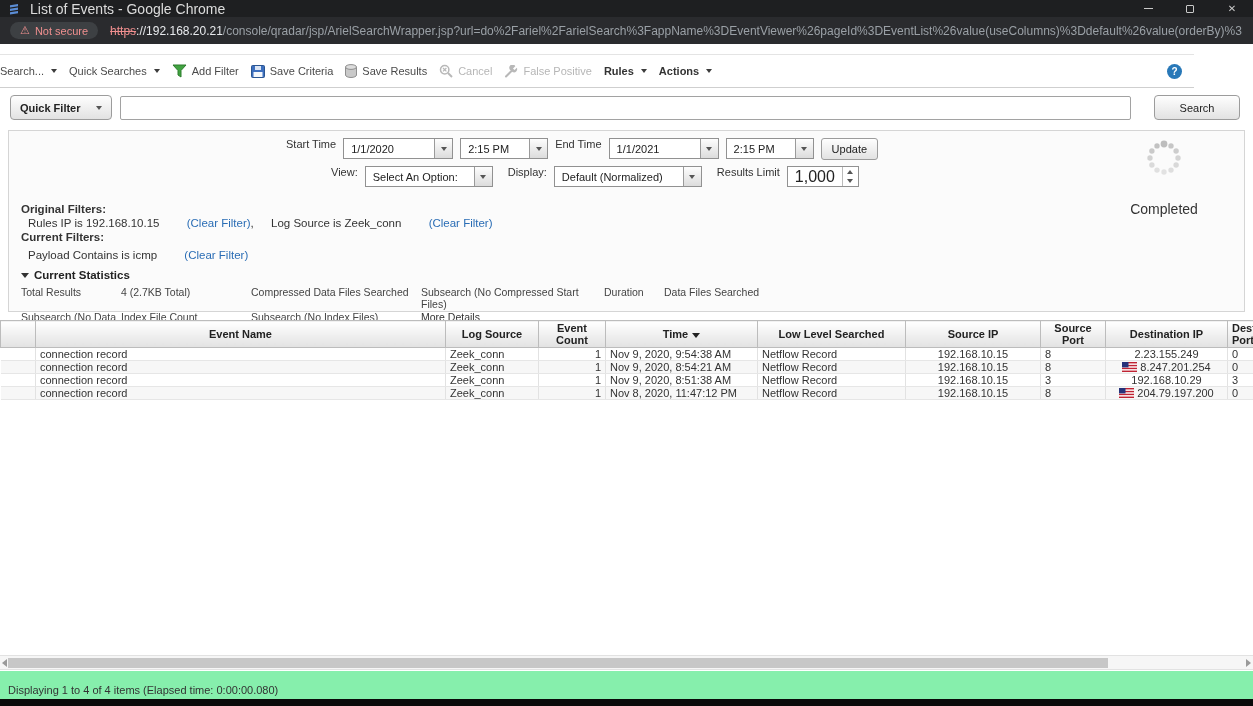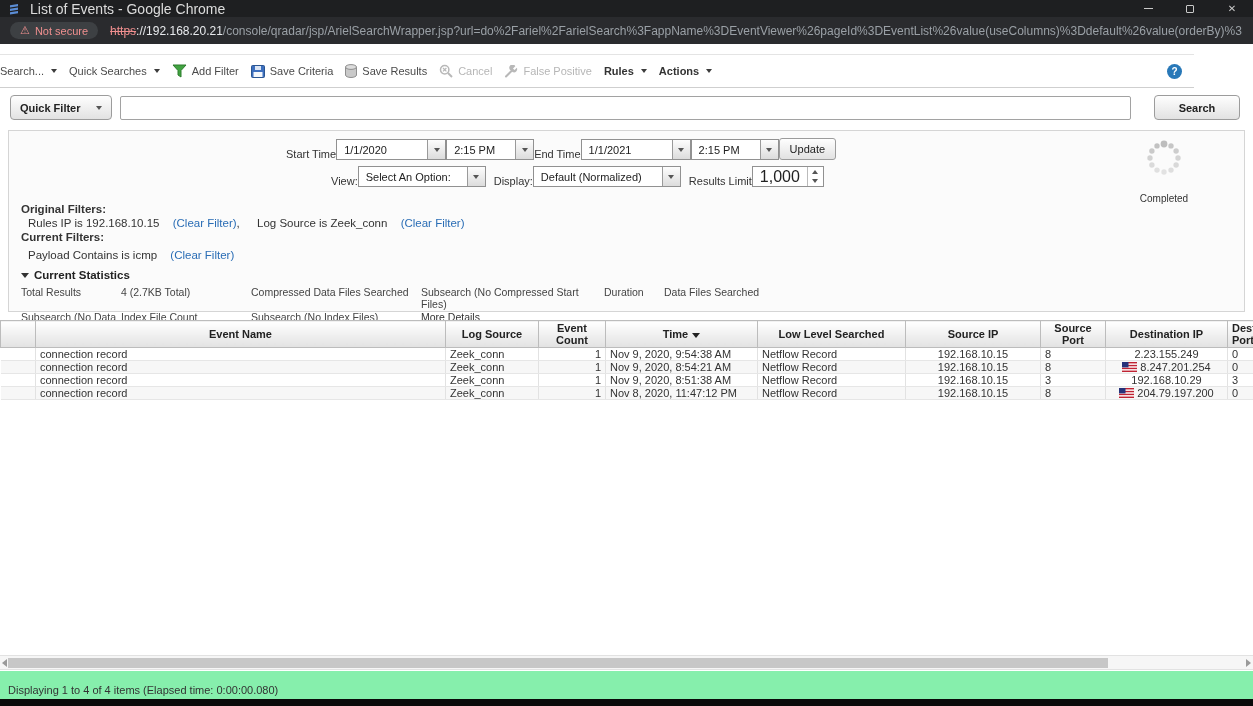--- a/index.html
+++ b/index.html
@@ -35,50 +35,50 @@
     color:#fff;font-weight:bold;font-size:10px;display:flex;align-items:center;justify-content:center;cursor:pointer}
 
   
   .btn{background:linear-gradient(#fefefe,#e2e2e2);border:1px solid #9c9c9c;border-radius:4px;
     font-size:11px;color:#222;display:inline-flex;align-items:center;justify-content:center;cursor:pointer}
   .qfrow{position:absolute;top:88px;left:0;width:1253px;height:40px;background:#fff}
   .qfbtn{position:absolute;left:10px;top:7px;width:102px;height:25px;font-weight:bold;
     justify-content:space-between;padding:0 9px}
   .qfinput{position:absolute;left:120px;top:8px;width:1011px;height:24px;border:1px solid #a2a2a2;
     border-radius:2px;background:#fff;font-size:12px;padding:0 6px;font-family:"Liberation Sans",sans-serif}
-  .searchbtn{position:absolute;left:1154px;top:7px;width:86px;height:25px;font-weight:bold}
+  .searchbtn{position:absolute;left:1154px;top:7px;width:86px;height:25px;font-weight:normal}
 
   
   .panel{position:absolute;top:130px;left:8px;width:1237px;height:182px;background:#fbfbfb;border:1px solid #d5d5d5}
-  .prow{position:absolute;display:flex;align-items:flex-end;font-size:11px;color:#333;white-space:nowrap}
+  .prow{position:absolute;display:flex;align-items:flex-start;gap:7px;font-size:11px;color:#333;white-space:nowrap}
   .prow1{left:277px;top:7px}
   .prow2{left:322px;top:35px}
   .qsel{display:inline-flex;align-items:stretch;border:1px solid #919191;background:#fff;height:21px;cursor:pointer}
   .qsel-txt{display:flex;align-items:center;padding:0 7px;font-size:11px;color:#222;flex:1;white-space:nowrap;overflow:hidden}
   .qsel-btn{width:18px;background:linear-gradient(#fdfdfd,#dcdcdc);border-left:1px solid #9a9a9a;
     display:flex;align-items:center;justify-content:center}
   .arr{width:0;height:0;border-left:3.5px solid transparent;border-right:3.5px solid transparent;border-top:4px solid #555}
   .w110{width:110px}.w88{width:88px}.w128{width:128px}.w148{width:148px}
   .updbtn{height:22px;padding:0 10px;border-radius:3px}
   .qnum{display:inline-flex;border:1px solid #919191;background:#fff;height:21px;width:72px}
   .qnum-txt{flex:1;display:flex;align-items:center;padding:0 7px;font-size:16px;color:#222}
   .qnum-btns{width:16px;border-left:1px solid #bbb;display:flex;flex-direction:column}
   .qnum-btns i{flex:1;display:flex;align-items:center;justify-content:center}
   .uarr{width:0;height:0;border-left:3px solid transparent;border-right:3px solid transparent;border-bottom:4px solid #555}
   .darr{width:0;height:0;border-left:3px solid transparent;border-right:3px solid transparent;border-top:4px solid #555}
   .spinnerbox{position:absolute;right:30px;top:5px;width:100px;text-align:center}
-  .spinnerbox .lbl{font-size:10px;color:#333;margin-top:9px}
+  .spinnerbox .lbl{font-size:14px;color:#333;margin-top:17px}
 
   .filters{position:absolute;left:12px;top:71px;font-size:11.5px;color:#333;white-space:nowrap}
   .filters .hdr{font-weight:bold;line-height:14px}
   .filters .line{line-height:14px;padding-left:7px}
   .filters .line.gap{margin-top:4px}
   .link{color:#2a6db5;cursor:pointer;text-decoration:none}
   .sep{margin-right:14px}
-  .fgap{margin-left:10px}
+  .fgap{margin-left:24px}
 
   .stats{position:absolute;left:12px;top:138px;right:12px}
   .stats .hdr{font-weight:bold;font-size:11.5px;color:#222;display:flex;align-items:center;gap:5px;cursor:pointer}
   .coll-arr{width:0;height:0;border-left:4px solid transparent;border-right:4px solid transparent;border-top:5px solid #333}
   .statgrid{display:grid;grid-template-columns:100px 130px 170px 183px 60px auto;
     font-size:10.5px;color:#444;line-height:12px;margin-top:5px;row-gap:1px}
   .underline{cursor:pointer;color:#333}
 
   
   .etable{position:absolute;top:320px;left:0;width:1253px;border-collapse:collapse;table-layout:fixed;font-size:11px}

